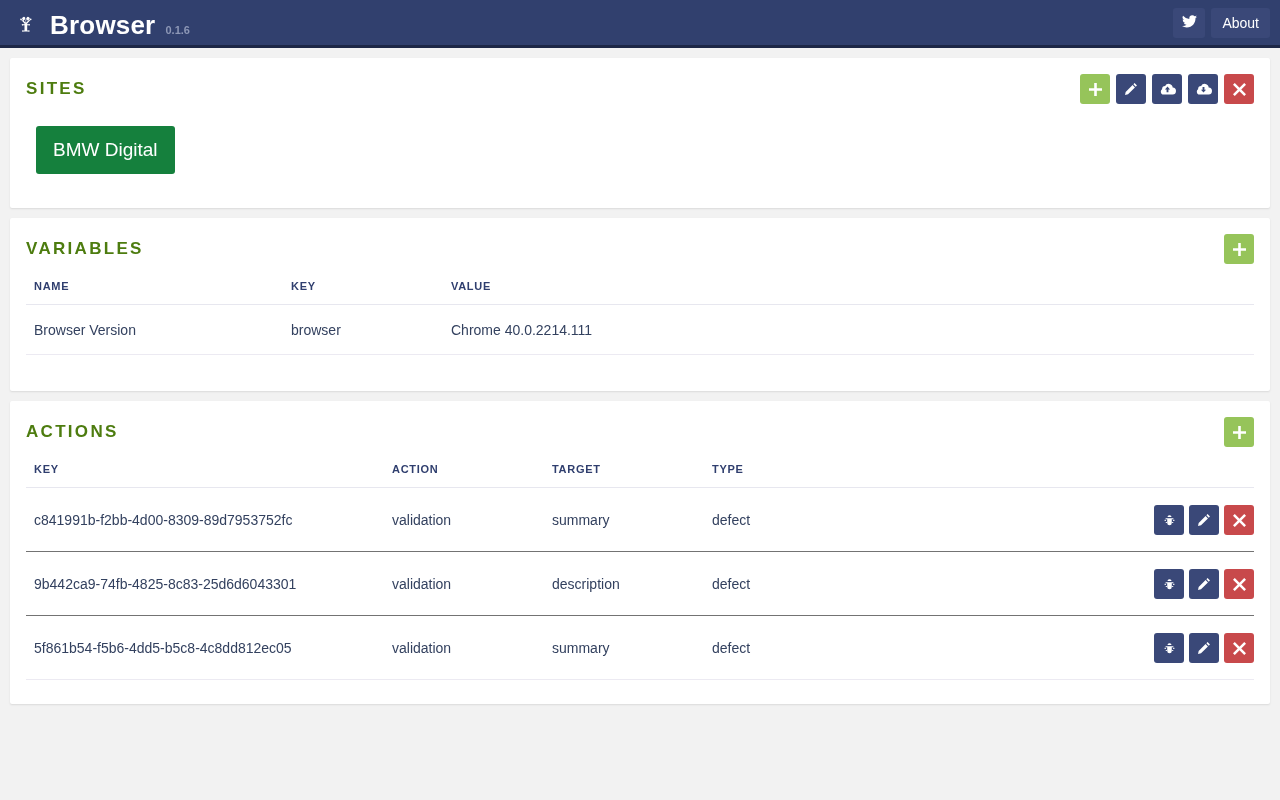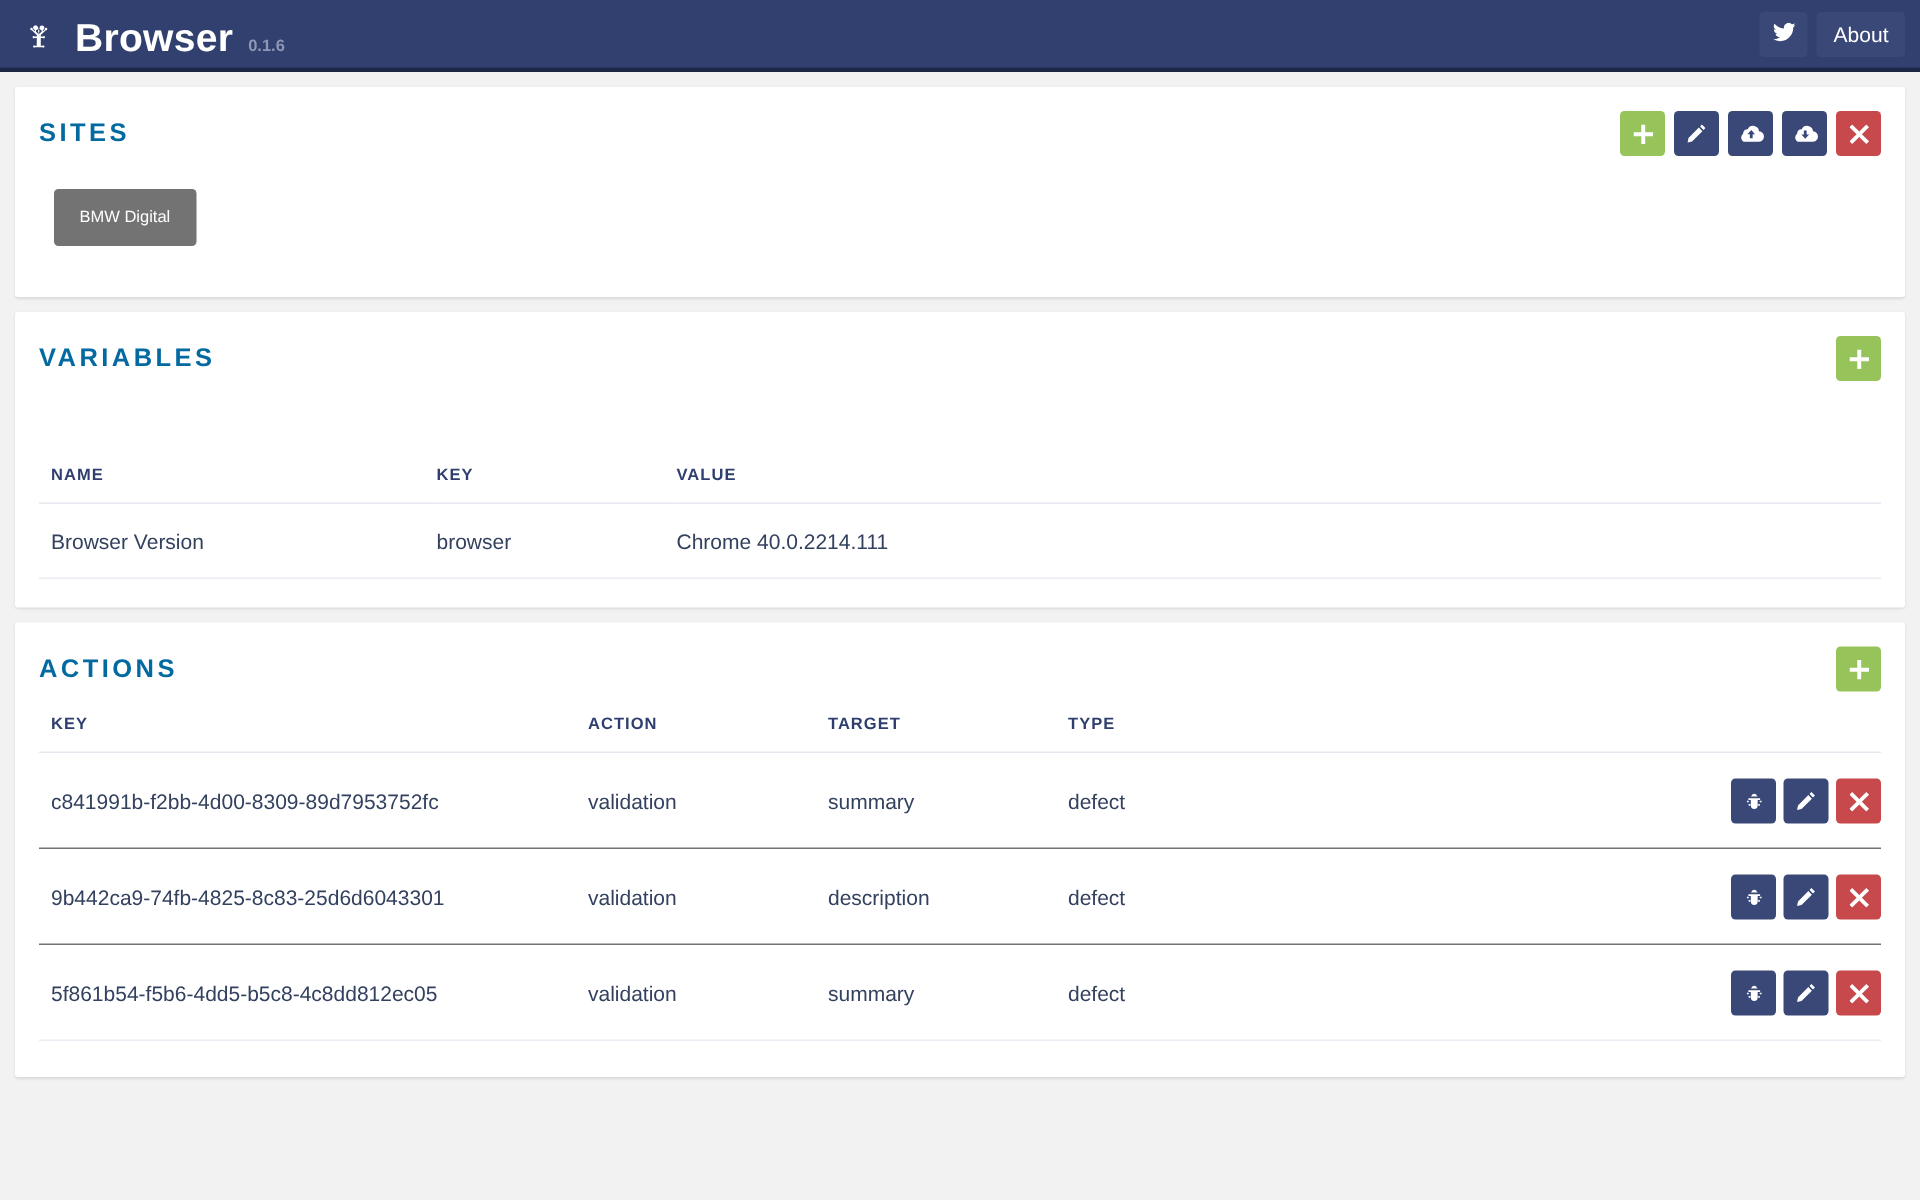--- a/index.html
+++ b/index.html
@@ -79,21 +79,21 @@
     position: relative;
     padding: 0 16px;
   }
   .panel-head {
     height: 62px;
     display: flex;
     align-items: center;
     justify-content: space-between;
   }
   .panel-title {
-    color: #0369a1;
+    color: #4d7c0f;
     font-size: 17px;
     font-weight: bold;
     letter-spacing: 2.3px;
   }
   .panel-tools { display: flex; gap: 6px; }
 
   
   .sqbtn {
     width: 30px; height: 30px;
     border: none; border-radius: 3px;
@@ -105,23 +105,23 @@
   }
   .sqbtn.green { background: #96c45a; }
   .sqbtn.blue  { background: #3a4878; }
   .sqbtn.red   { background: #c8494b; }
   .sqbtn svg { display: block; }
 
   
   .sites-body { padding: 6px 0 34px 10px; }
   .site-chip {
     display: inline-block;
-    background: #737373;
+    background: #15803d;
     color: #ffffff;
-    font-size: 11px;
+    font-size: 19px;
     border: none;
     border-radius: 3px;
     padding: 13px 17px;
     cursor: pointer;
     font-family: "Liberation Sans", sans-serif;
   }
 
   
   table.grid {
     width: 100%;
@@ -147,21 +147,21 @@
   table.grid tr:last-child td { border-bottom: 1px solid #eceaf2; }
   .row-tools {
     display: flex;
     gap: 5px;
     justify-content: flex-end;
   }
 
   
   .faded td { color: #dfe2ec; border-bottom-color: #f1f0f6; }
 
-  .vars-body { padding-bottom: 19px; margin-top: 41px; }
+  .vars-body { padding-bottom: 36px; }
   .acts-body { padding-bottom: 24px; }
 
   .col-pad-left { padding-left: 8px !important; }
 </style>
 </head>
 <body>
 
 <div class="navbar">
   <div class="brand">
     <span class="brand-icon">

